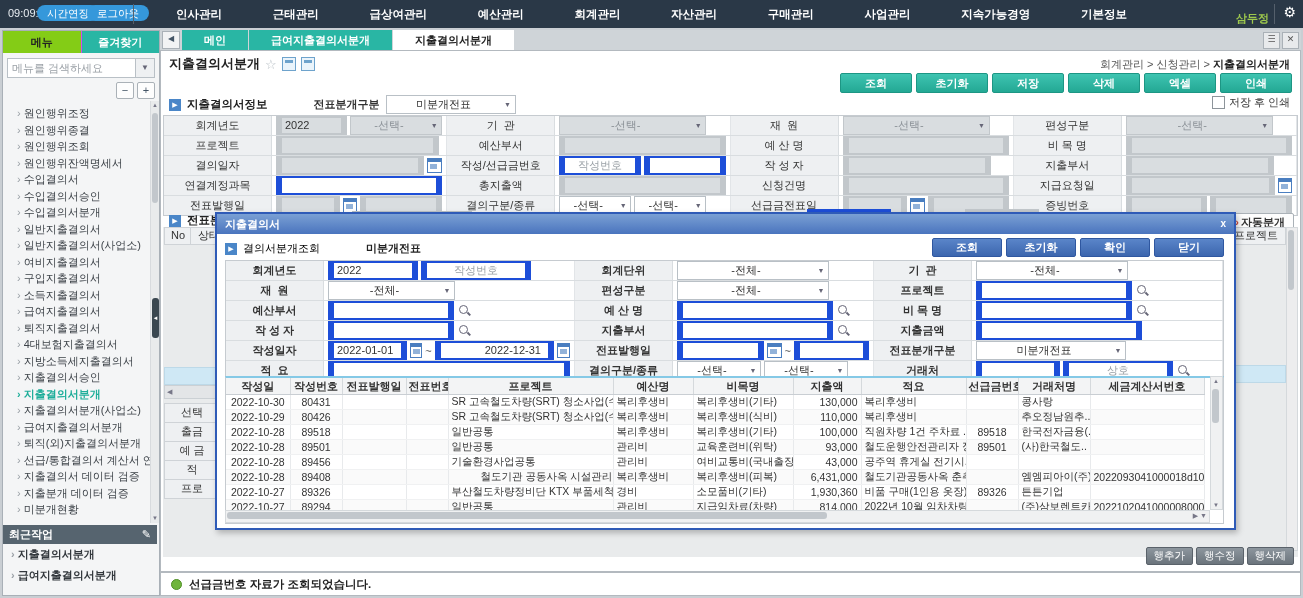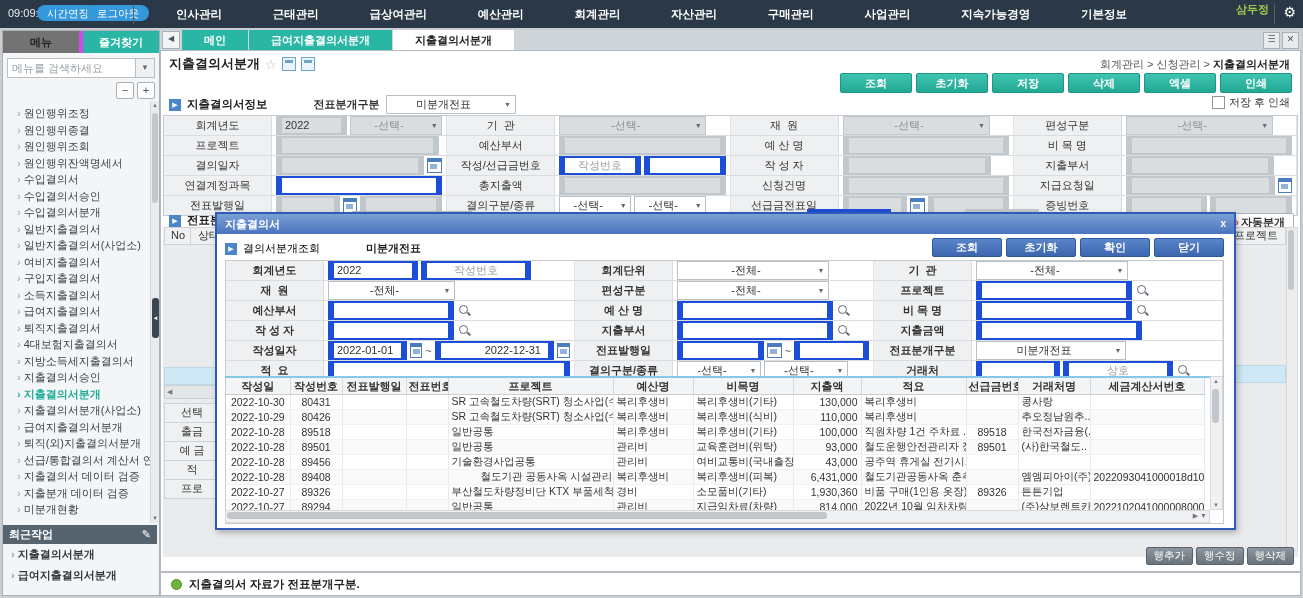--- a/index.html
+++ b/index.html
@@ -7,28 +7,28 @@
   .screen{position:absolute;left:0;top:0;width:1303px;height:598px;}
   
   .topbar{position:absolute;left:0;top:0;width:1303px;height:28px;background:#2a3847;color:#fff;}
   .tb-time{position:absolute;left:8px;top:7px;font-size:11px;color:#e8edf2;}
   .pill{position:absolute;top:5px;height:16px;line-height:16px;padding:0 10px;border-radius:9px;
     background:#3598db;color:#fff;font-size:10.5px;cursor:pointer;}
   .tb-sep{position:absolute;left:133px;top:4px;width:1px;height:20px;background:#55606c;}
   .tb-menus{position:absolute;left:170px;right:170px;top:0;height:28px;display:flex;
     justify-content:space-between;align-items:center;}
   .tb-menu{color:#fff;font-weight:bold;font-size:11.5px;padding:0 6px;cursor:pointer;}
-  .tb-user{position:absolute;right:34px;top:2px;color:#9dc84d;font-weight:bold;}
+  .tb-user{position:absolute;right:34px;top:11px;color:#9dc84d;font-weight:bold;}
   .tb-usep{position:absolute;right:28px;top:4px;width:1px;height:20px;background:#55606c;}
   .tb-gear{position:absolute;right:7px;top:4px;font-size:14px;color:#fff;cursor:pointer;}
   
   .sidebar{position:absolute;left:2px;top:30px;width:156px;bottom:2px;background:#f4f5f6;border:1px solid #a9b0b7;}
   .sb-tabs{display:flex;height:22px;}
   .sb-tab{flex:1;text-align:center;line-height:22px;font-weight:bold;cursor:pointer;}
-  .sb-tab.menu{background:#737373;color:#222;border-right:4px solid #d946ef;}
+  .sb-tab.menu{background:#84cc16;color:#222;border-right:1px solid #d946ef;}
   .sb-tab.fav{background:#29b6a4;color:#fff;}
   .sb-search{margin:5px 4px 0 4px;display:flex;height:20px;}
   .sb-search .si{flex:1;background:#fff;border:1px solid #b9c0c6;color:#9aa0a6;line-height:18px;padding:0 4px;overflow:hidden;white-space:nowrap;}
   .sb-search .sd{width:18px;background:#eef0f2;border:1px solid #b9c0c6;border-left:0;text-align:center;line-height:18px;color:#667;font-size:8px;cursor:pointer;}
   .sb-pm{display:flex;justify-content:flex-end;gap:3px;margin:4px 4px 0 0;}
   .sb-pm .b{width:16px;height:15px;border:1px solid #aab1b7;background:#fdfdfd;text-align:center;line-height:14px;color:#456;border-radius:2px;cursor:pointer;}
   .sb-tree{position:absolute;left:0;top:70px;bottom:72px;width:148px;background:#f4f5f6;overflow:hidden;padding-top:4px;}
   .tree-item{height:16.5px;line-height:16.5px;padding-left:14px;white-space:nowrap;overflow:hidden;color:#3d4349;cursor:pointer;}
   .tree-item .tri{color:#9aa0a6;margin-right:3px;}
   .tree-item.active{color:#1fae9a;font-weight:bold;}
@@ -471,21 +471,21 @@
 
       <div class="rowbtns" id="row-buttons">
           <div class="gray-btn">행추가</div>
           <div class="gray-btn">행수정</div>
           <div class="gray-btn">행삭제</div>
         </div>
     </div>
 
     <div class="statusbar">
       <span class="dot"></span>
-      <span class="status-txt">지출결의서 자료가 전표분개구분.</span>
+      <span class="status-txt">선급금번호 자료가 조회되었습니다.</span>
     </div>
   </div>
 
   <div class="dialog">
     <div class="dlg-title">
       <span>지출결의서</span>
       <span class="dlg-x">x</span>
     </div>
     <div class="dlg-sec">
       <span class="sec-ico">▶</span>

